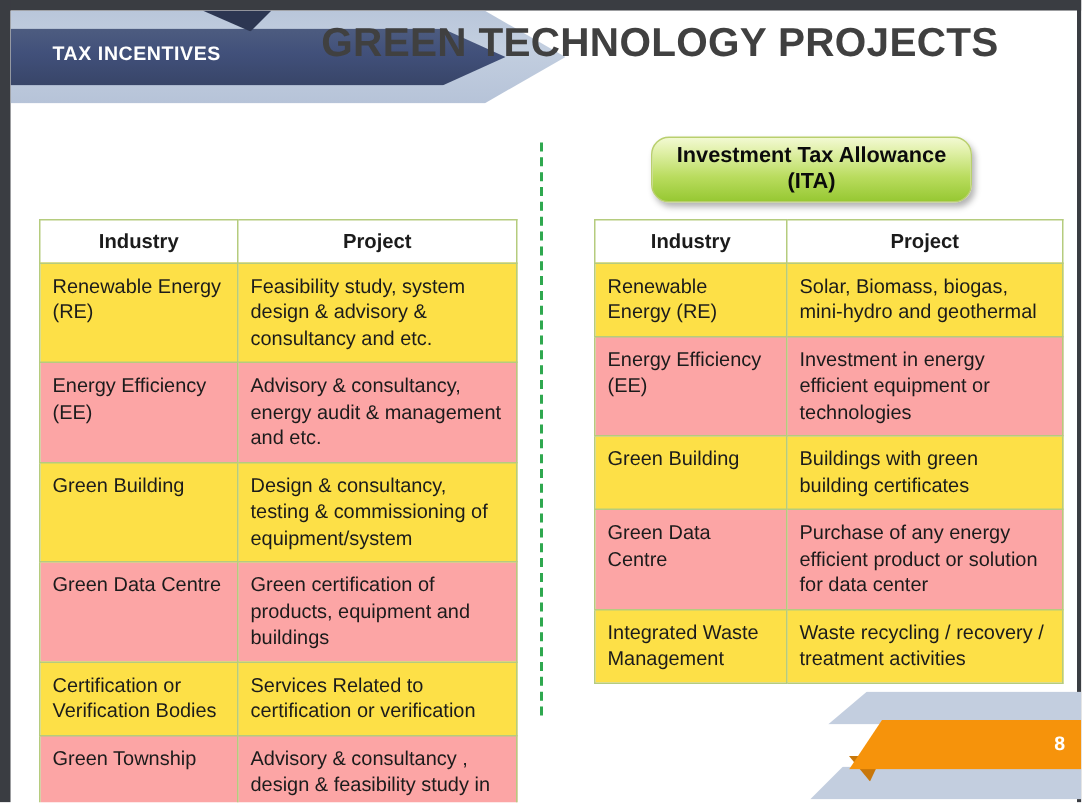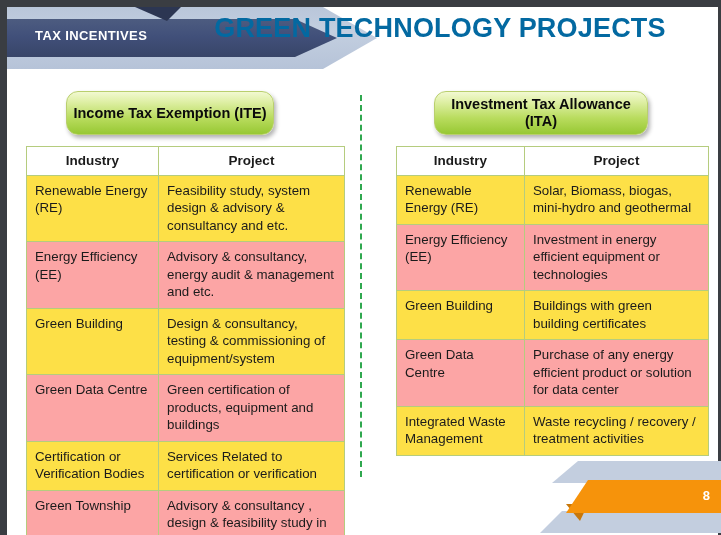--- a/index.html
+++ b/index.html
@@ -78,21 +78,21 @@
 
   
   .slide-title {
     position: absolute;
     left: 210px; top: 12px;
     width: 460px;
     text-align: center;
     font-size: 27px;
     line-height: 33px;
     font-weight: bold;
-    color: #0369a1;
+    color: #404040;
     letter-spacing: 0.2px;
   }
 
   
   .pill {
     position: absolute;
     height: 42px;
     border-radius: 12px;
     background: linear-gradient(180deg, #f2f9d2 0%, #e0f0a8 22%, #b9dc5e 62%, #97c833 100%);
     border: 1px solid #b9cf6e;
@@ -200,23 +200,20 @@
 
   <div class="banner-wrap">
     <div class="banner-lightband"></div>
     <div class="banner-ribbon"></div>
     <div class="banner-fold"></div>
     <div class="banner-label">TAX INCENTIVES</div>
   </div>
 
   <div class="slide-title">GREEN TECHNOLOGY PROJECTS</div>
 
-  <div class="pill left">
-    <span>Income Tax Exemption (ITE)</span>
-  </div>
   <div class="pill right">
     <span>Investment Tax Allowance (ITA)</span>
   </div>
 
   <div class="divider"></div>
 
   <table class="tbl left">
     <colgroup>
         <col class="c1">
         <col class="c2">

